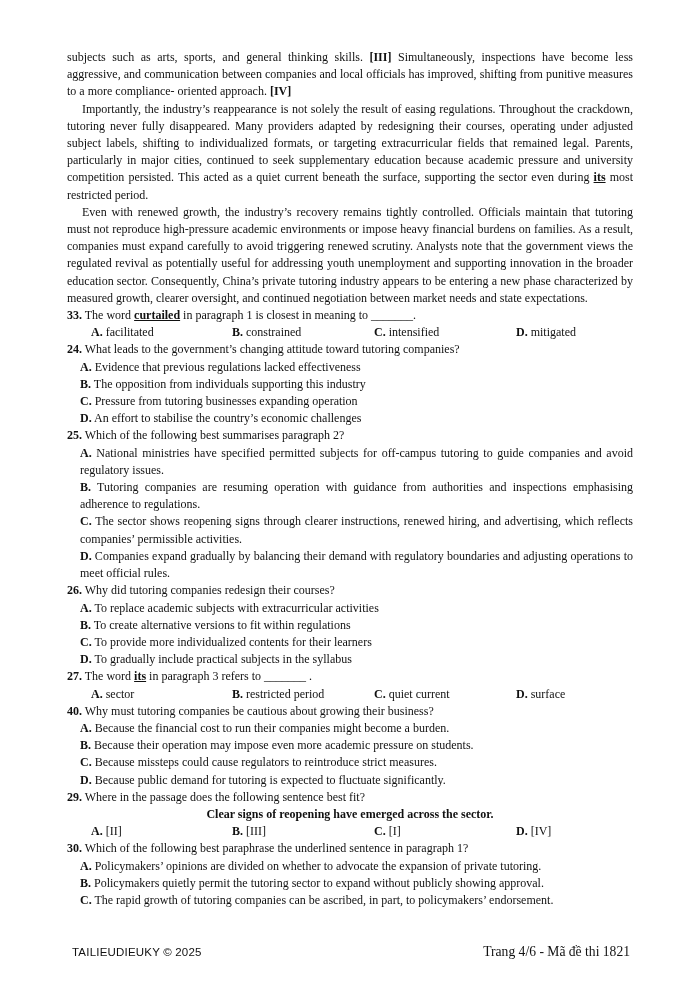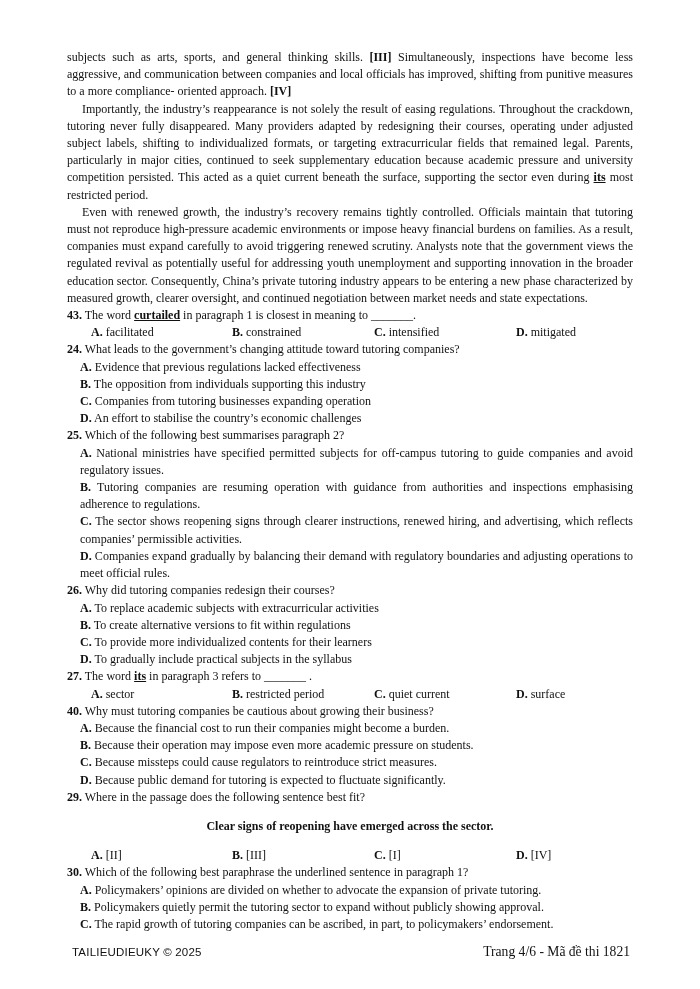--- a/index.html
+++ b/index.html
@@ -13,47 +13,47 @@
   .opt { margin:0 0 0 13px; text-align:justify; }
   .opt .lbl { font-weight:bold; }
   .row4 { display:flex; margin-left:24px; }
   .row4 .cell { position:relative; }
   .row4 .cell:nth-child(1) { width:141px; }
   .row4 .cell:nth-child(2) { width:142px; }
   .row4 .cell:nth-child(3) { width:142px; }
   .row4 .cell .lbl { font-weight:bold; }
   .bu { font-weight:bold; text-decoration:underline; }
   .bold { font-weight:bold; }
-  .center { text-align:center; font-weight:bold; margin:12px; }
+  .center { text-align:center; font-weight:bold; margin:0; }
   .footer-left { position:absolute; left:72px; top:946px; font-family:Liberation Sans, sans-serif; font-size:11.5px; letter-spacing:0.2px; }
   .footer-right { position:absolute; right:70px; top:944px; font-family:"Liberation Serif", serif; font-size:13.6px;margin-left:12px; }
 </style>
 </head>
 <body>
 
 <div class="page">
 
   <p class="par"><span>subjects such as arts, sports, and general thinking skills. </span><span class="bold">[III]</span><span> Simultaneously, inspections have become less aggressive, and communication between companies and local officials has improved, shifting from punitive measures to a more compliance- oriented approach. </span><span class="bold">[IV]</span></p>
 
   <p class="par indent"><span>Importantly, the industry’s reappearance is not solely the result of easing regulations. Throughout the crackdown, tutoring never fully disappeared. Many providers adapted by redesigning their courses, operating under adjusted subject labels, shifting to individualized formats, or targeting extracurricular fields that remained legal. Parents, particularly in major cities, continued to seek supplementary education because academic pressure and university competition persisted. This acted as a quiet current beneath the surface, supporting the sector even during </span><span class="bu">its</span><span> most restricted period.</span></p>
 
   <p class="par indent">Even with renewed growth, the industry’s recovery remains tightly controlled. Officials maintain that tutoring must not reproduce high-pressure academic environments or impose heavy financial burdens on families. As a result, companies must expand carefully to avoid triggering renewed scrutiny. Analysts note that the government views the regulated revival as potentially useful for addressing youth unemployment and supporting innovation in the broader education sector. Consequently, China’s private tutoring industry appears to be entering a new phase characterized by measured growth, clearer oversight, and continued negotiation between market needs and state expectations.</p>
 
-  <p class="q"><span class="qnum">43.</span><span> The word </span><span class="bu">curtailed</span><span> in paragraph 1 is closest in meaning to _______.</span></p>
+  <p class="q"><span class="qnum">33.</span><span> The word </span><span class="bu">curtailed</span><span> in paragraph 1 is closest in meaning to _______.</span></p>
   <div class="row4">
     <div class="cell"><span class="lbl">A.</span><span> facilitated</span></div>
     <div class="cell"><span class="lbl">B.</span><span> constrained</span></div>
     <div class="cell"><span class="lbl">C.</span><span> intensified</span></div>
     <div class="cell"><span class="lbl">D.</span><span> mitigated</span></div>
   </div>
 
   <p class="q"><span class="qnum">24.</span><span> What leads to the government’s changing attitude toward tutoring companies?</span></p>
   <p class="opt"><span class="lbl">A.</span><span> Evidence that previous regulations lacked effectiveness</span></p>
   <p class="opt"><span class="lbl">B.</span><span> The opposition from individuals supporting this industry</span></p>
-  <p class="opt"><span class="lbl">C.</span><span> Companies from tutoring businesses expanding operation</span></p>
+  <p class="opt"><span class="lbl">C.</span><span> Pressure from tutoring businesses expanding operation</span></p>
   <p class="opt"><span class="lbl">D.</span><span> An effort to stabilise the country’s economic challenges</span></p>
 
   <p class="q"><span class="qnum">25.</span><span> Which of the following best summarises paragraph 2?</span></p>
   <p class="opt"><span class="lbl">A.</span><span> National ministries have specified permitted subjects for off-campus tutoring to guide companies and avoid regulatory issues.</span></p>
   <p class="opt"><span class="lbl">B.</span><span> Tutoring companies are resuming operation with guidance from authorities and inspections emphasising adherence to regulations.</span></p>
   <p class="opt"><span class="lbl">C.</span><span> The sector shows reopening signs through clearer instructions, renewed hiring, and advertising, which reflects companies’ permissible activities.</span></p>
   <p class="opt"><span class="lbl">D.</span><span> Companies expand gradually by balancing their demand with regulatory boundaries and adjusting operations to meet official rules.</span></p>
 
   <p class="q"><span class="qnum">26.</span><span> Why did tutoring companies redesign their courses?</span></p>
   <p class="opt"><span class="lbl">A.</span><span> To replace academic subjects with extracurricular activities</span></p>

